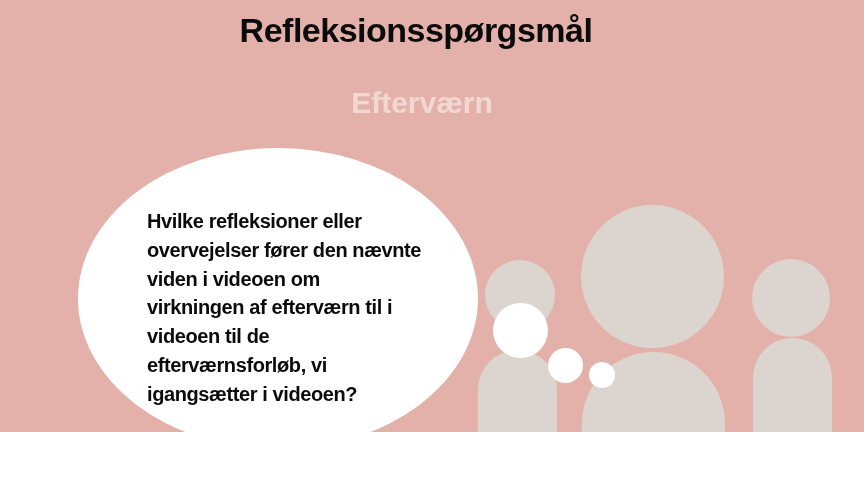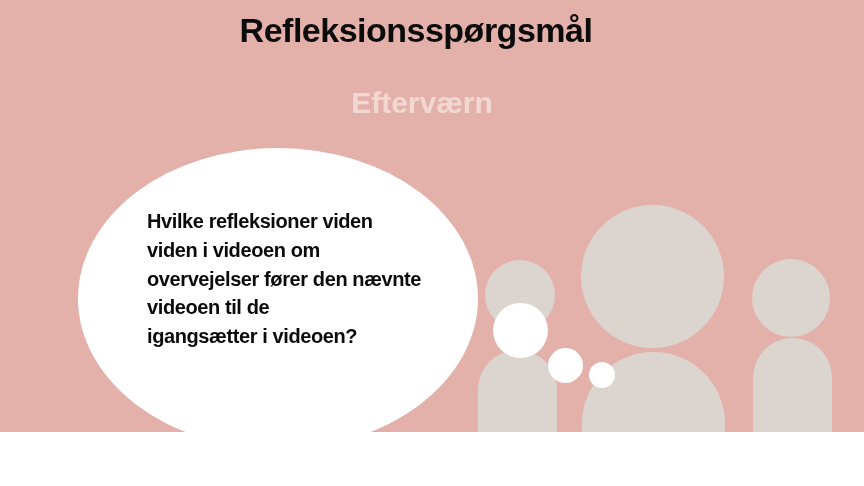--- a/index.html
+++ b/index.html
@@ -108,20 +108,22 @@
     <div class="head"></div>
     <div class="torso"></div>
   </div>
 
   <div class="speech-bubble"></div>
   <div class="thought-dot dot-large"></div>
   <div class="thought-dot dot-medium"></div>
   <div class="thought-dot dot-small"></div>
 
   <div class="bubble-text">
-      <div>Hvilke refleksioner viden</div>
+      <div>Hvilke refleksioner eller</div>
+      <div>overvejelser fører den nævnte</div>
       <div>viden i videoen om</div>
-      <div>overvejelser fører den nævnte</div>
+      <div>virkningen af efterværn til i</div>
       <div>videoen til de</div>
+      <div>efterværnsforløb, vi</div>
       <div>igangsætter i videoen?</div>
     </div>
 
 </div>
 
 </body></html>

